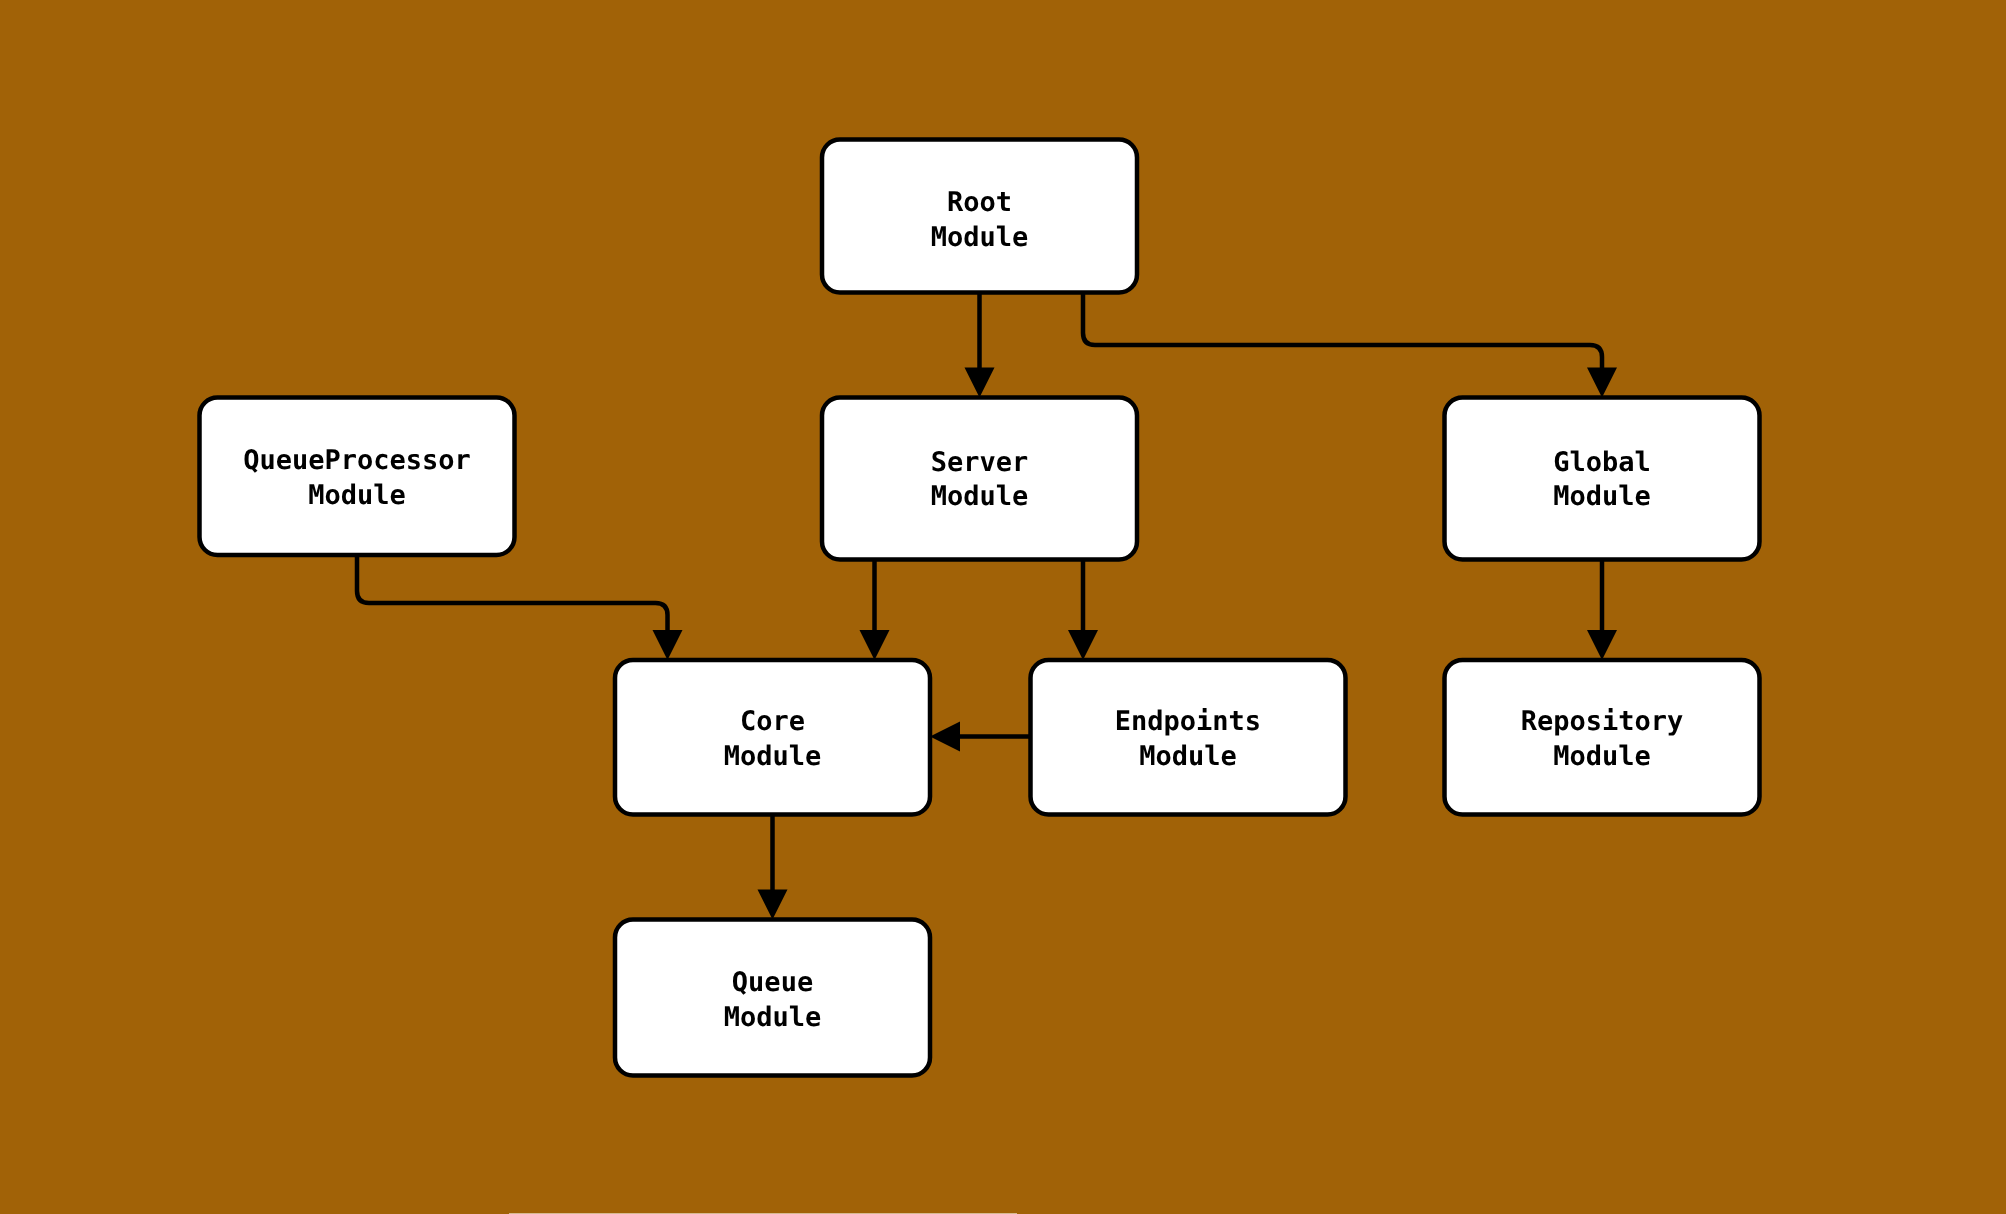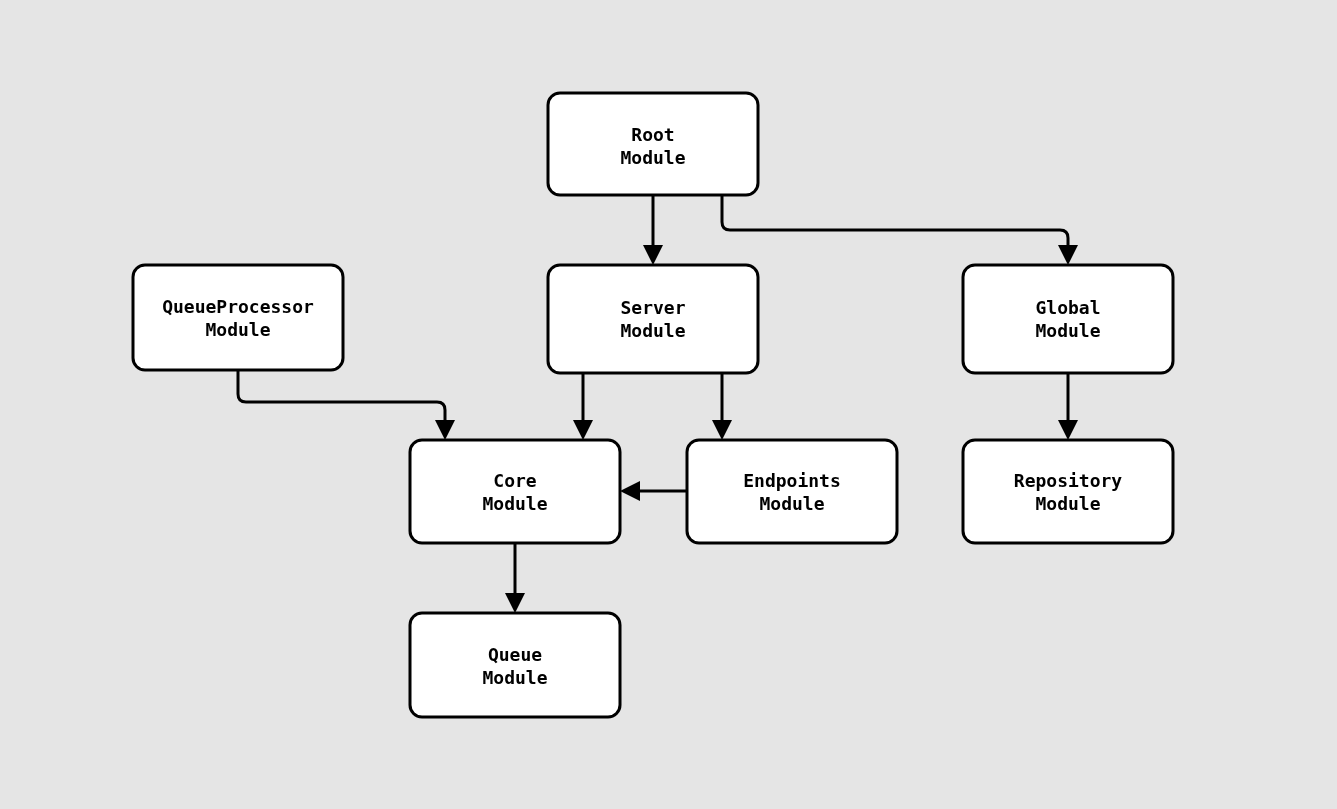--- a/index.html
+++ b/index.html
@@ -11,21 +11,21 @@
   body {
     width: 1337px;
     height: 809px;
     font-family: "DejaVu Sans Mono", "Liberation Mono", monospace;
     overflow: hidden;
   }
   #diagram-root {
     position: relative;
     width: 1337px;
     height: 809px;
-    background: #e5e5e5;
+    background: #a16207;
   }
   svg#diagram-canvas {
     position: absolute;
     top: 0;
     left: 0;
     width: 1337px;
     height: 809px;
     display: block;
   }
   .node-rect {

